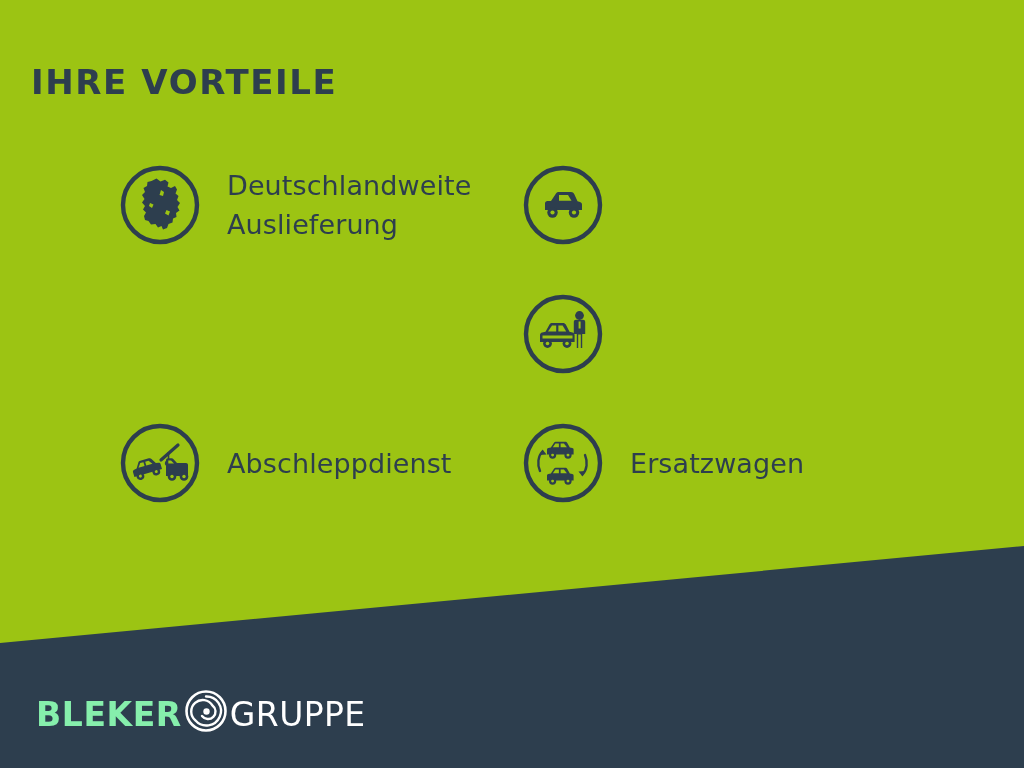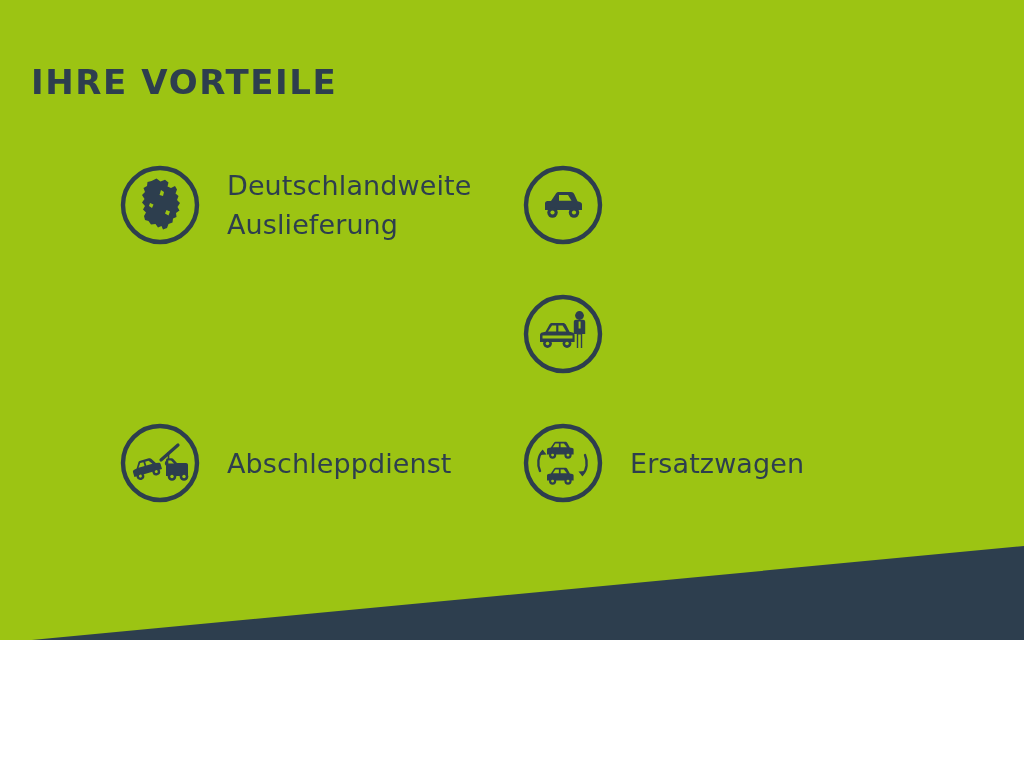--- a/index.html
+++ b/index.html
@@ -7,21 +7,21 @@
     margin: 0;
     padding: 0;
     background: #ffffff;
   }
   body {
     font-family: "DejaVu Sans", "Liberation Sans", sans-serif;
   }
   #slide {
     position: relative;
     width: 1024px;
-    height: 640px;
+    height: 768px;
     overflow: hidden;
     background: #2d3e4e;
   }
   
   #green-panel {
     position: absolute;
     left: 0;
     top: 0;
     width: 1024px;
     height: 768px;
@@ -289,16 +289,17 @@
   <div id="footer">
     <div class="logo-row">
       <span class="logo-word-1">BLEKER</span>
       <span class="logo-mark">
         <svg viewBox="0 0 46 46" xmlns="http://www.w3.org/2000/svg">
           <circle cx="23" cy="23" r="19.5" fill="none" stroke="#ffffff" stroke-width="2.6"></circle>
           <path d="M23 8.5 A14.5 14.5 0 1 1 12.5 32.5 A11.5 11.5 0 1 1 29.5 17.5 A7.5 7.5 0 1 1 19 28" fill="none" stroke="#ffffff" stroke-width="2.4" stroke-linecap="round"></path>
           <circle cx="23.5" cy="23.5" r="3.2" fill="#ffffff"></circle>
         </svg>
       </span>
+      <span class="logo-word-2">GRUPPE</span>
     </div>
   </div>
 
 </div>
 
 </body></html>

